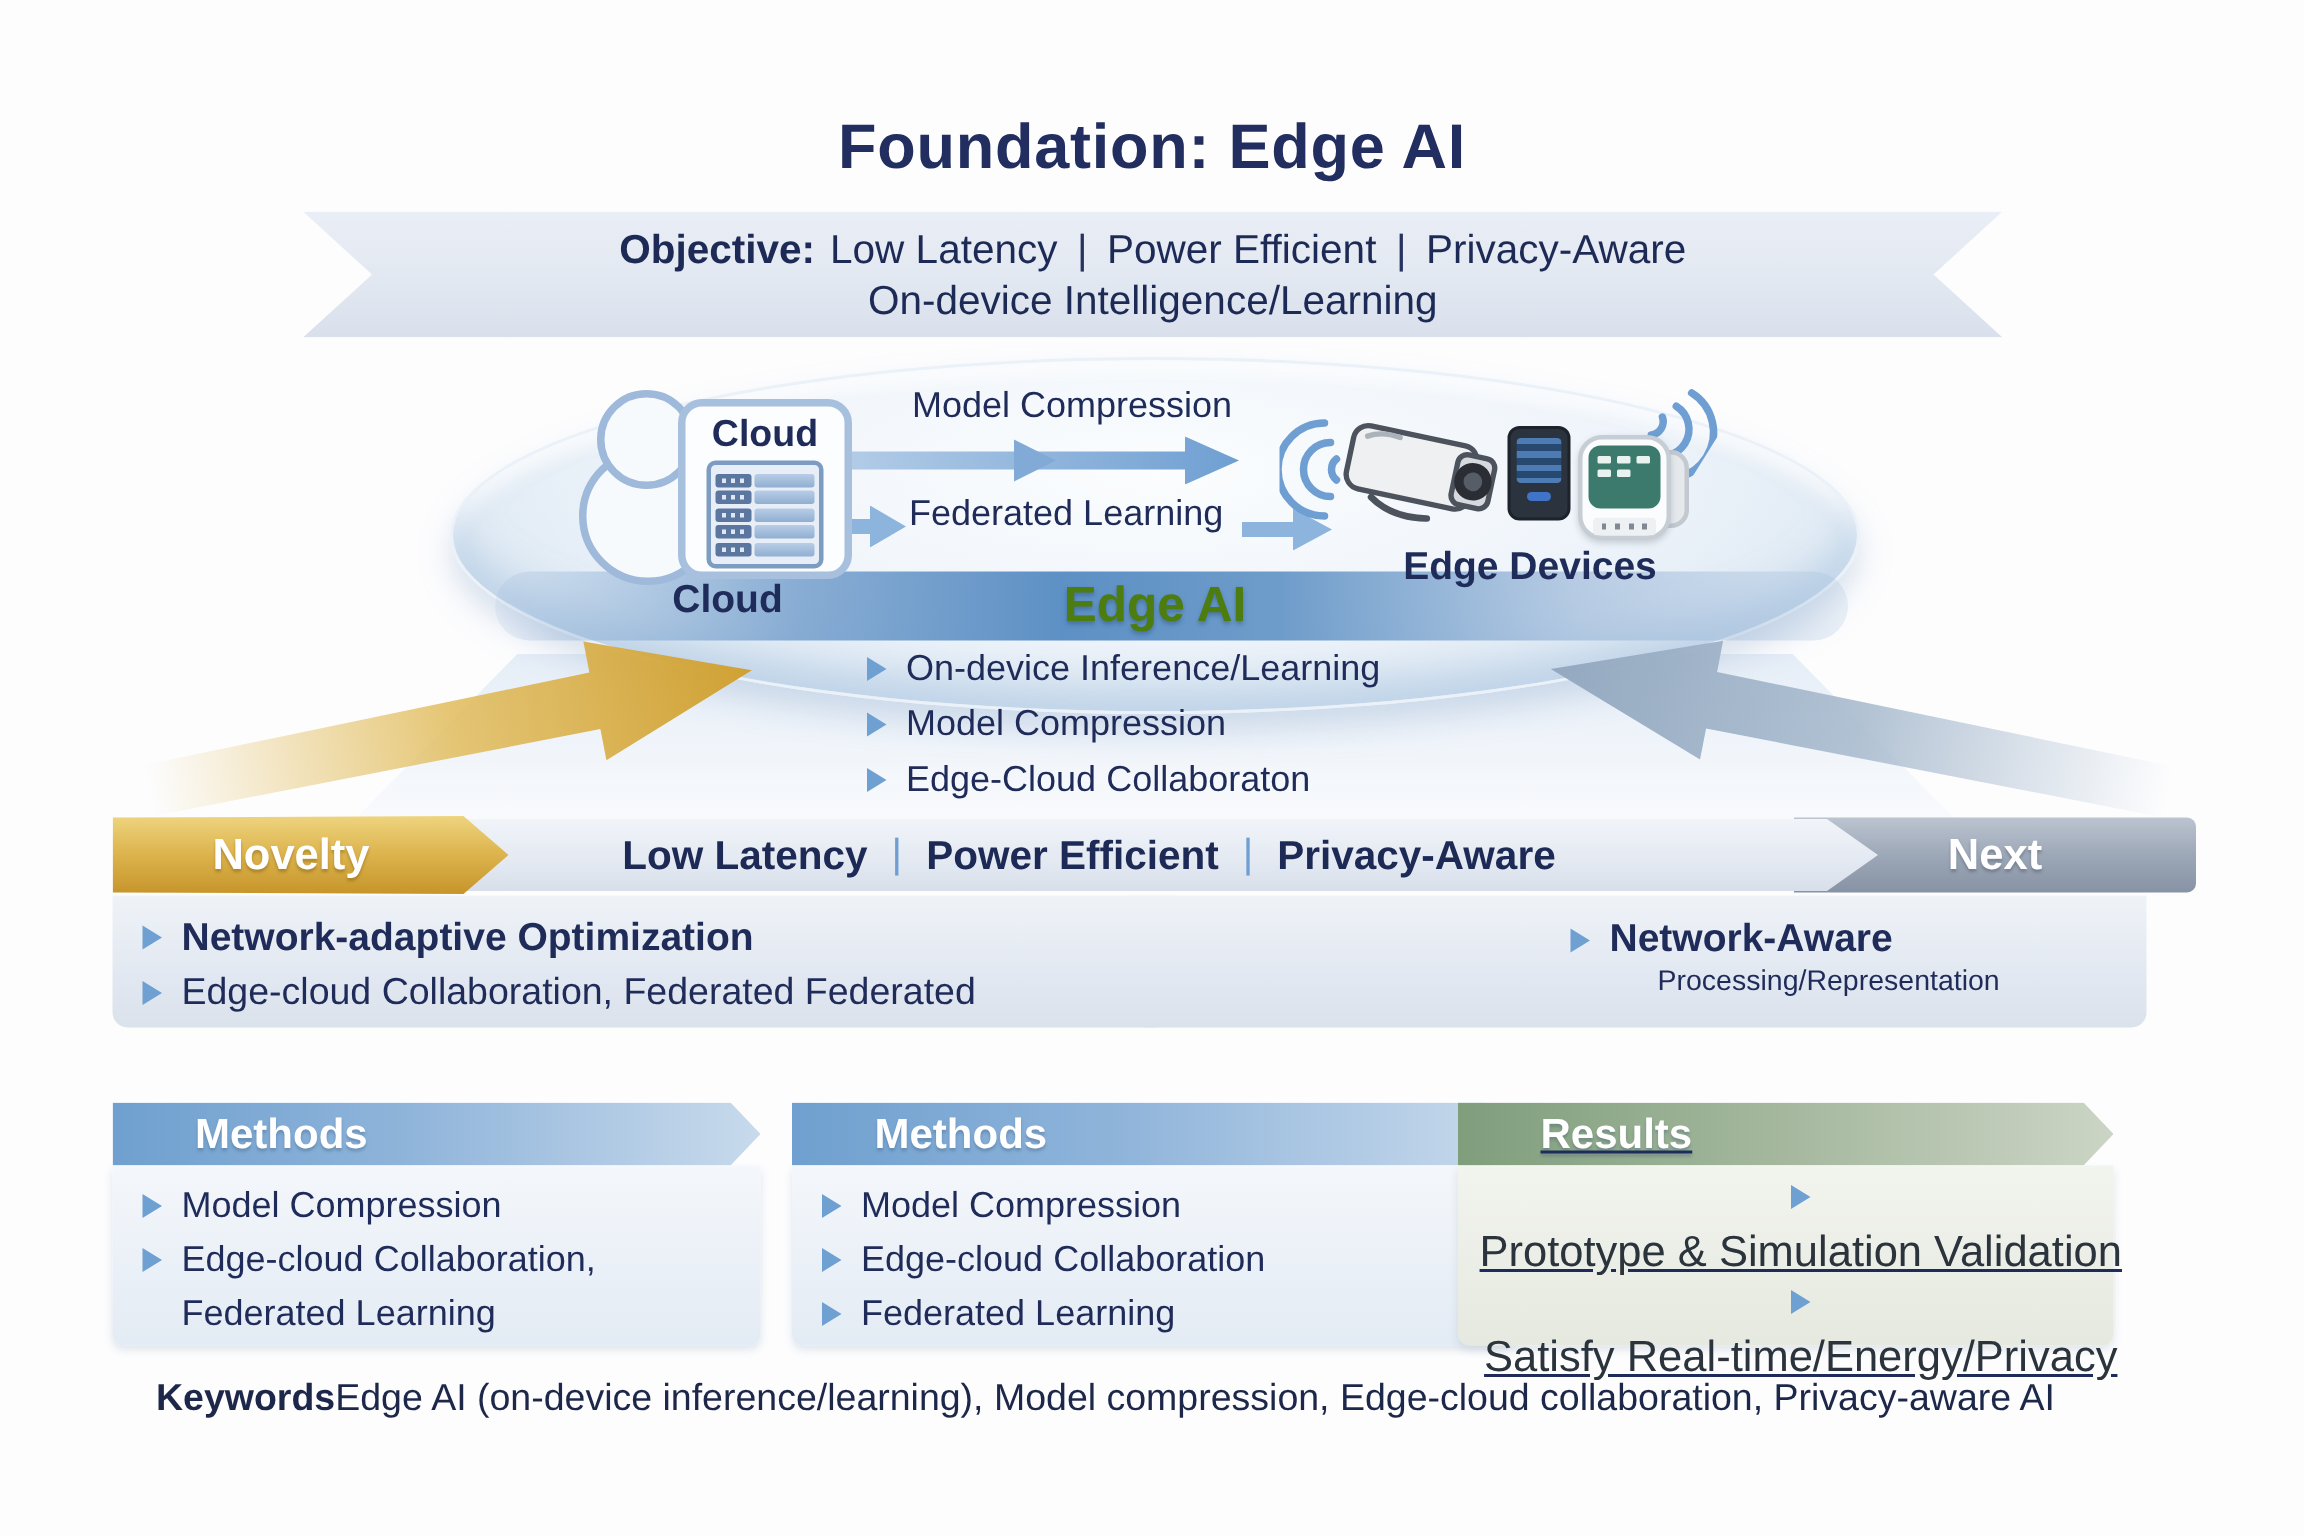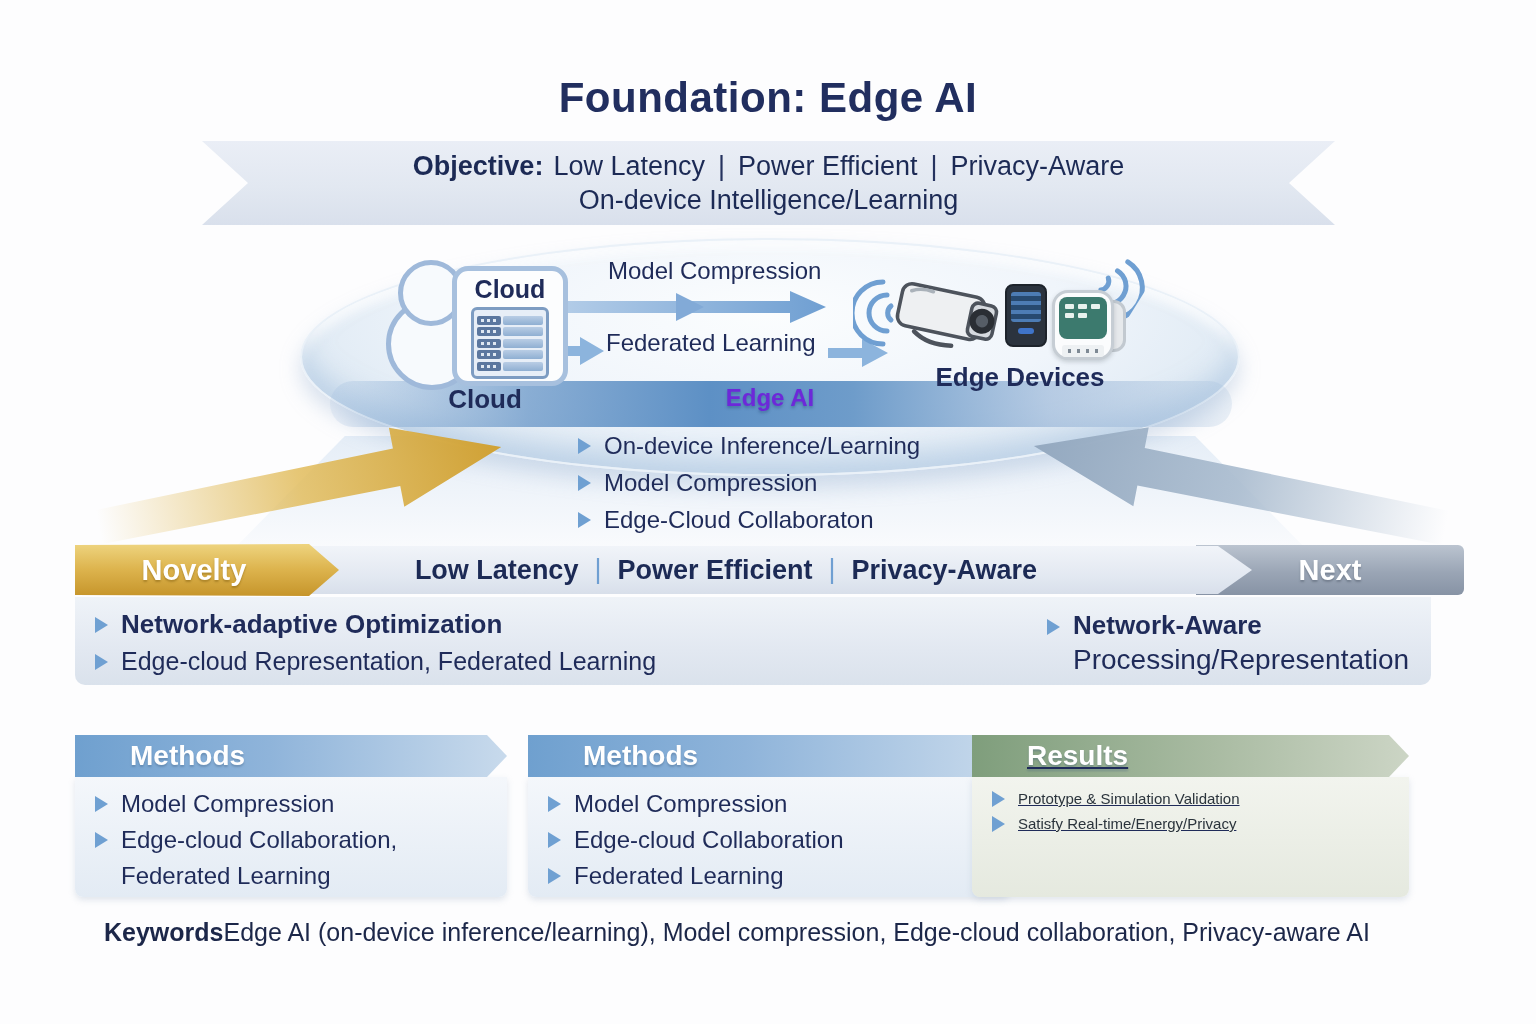--- a/index.html
+++ b/index.html
@@ -24,21 +24,21 @@
   
   .platform{left:225px;top:436px;width:1090px;height:122px;z-index:0;
       background:linear-gradient(180deg,rgba(205,222,240,.50),rgba(233,240,248,.10));
       clip-path:polygon(11% 0,89% 0,100% 100%,0 100%);}
   .ellipse{left:300px;top:238px;width:940px;height:238px;border-radius:50%;z-index:1;
       background:radial-gradient(ellipse at 50% 32%,#fbfdfe 0%,#f0f5fb 45%,#dfeaf4 74%,#ccdcee 100%);
       border:2px solid #eaf1f8;
       box-shadow:0 12px 20px rgba(150,175,205,.35), inset 0 -16px 26px rgba(158,188,220,.5), inset 0 8px 12px #ffffff;}
   .band{left:330px;top:381px;width:902px;height:46px;border-radius:23px;z-index:2;
       background:linear-gradient(90deg,rgba(120,160,208,.10) 0%,rgba(104,150,199,.75) 22%,#5d90c5 42%,#6e9cca 58%,rgba(140,172,210,.55) 80%,rgba(165,192,220,.22) 100%);}
-  .band-label{left:630px;top:384px;width:280px;text-align:center;z-index:3;font-size:24px;font-weight:bold;color:#6d28d9;
+  .band-label{left:630px;top:384px;width:280px;text-align:center;z-index:3;font-size:33px;font-weight:bold;color:#4d7c0f;
       text-shadow:0 2px 3px rgba(35,75,120,.45);}
 
   
   .puff{border-radius:50%;background:#f7fafd;border:5px solid #9fb9da;z-index:2;}
   .puff1{left:386px;top:298px;width:92px;height:92px;}
   .puff2{left:398px;top:260px;width:66px;height:66px;}
   .cloud-card{left:452px;top:266px;width:116px;height:120px;background:#fcfdfe;border:5px solid #a7c0de;
       border-radius:16px;z-index:3;display:flex;flex-direction:column;align-items:center;padding-top:4px;}
   .cloud-card-title{font-size:25px;font-weight:bold;color:#1f2b59;}
   .rack{margin-top:3px;width:78px;height:72px;border:3px solid #7d9cc2;border-radius:6px;
@@ -108,38 +108,38 @@
   .panel{top:597px;height:88px;z-index:2;background:linear-gradient(180deg,#eff3f8 0%,#e2e8f1 60%,#dae2ec 100%);
       border-radius:0 0 10px 10px;}
   .panel-left{left:75px;width:706px;padding:12px 0 0 20px;}
   .panel-right{left:754px;width:677px;}
   .panel .brow{margin-bottom:7px;}
   .b-bold{font-weight:bold;font-size:26px;}
   .b-reg{font-size:25px;}
   .next-bullet{position:absolute;left:293px;top:13px;display:flex;gap:13px;}
   .next-bullet .tri{margin-top:9px;}
   .next-bullet .l1{font-weight:bold;font-size:26px;}
-  .next-bullet .l2{font-size:28px;margin-top:3px;}
+  .next-bullet .l2{font-size:19px;margin-top:3px;margin-left:32px;}
 
   
   .box{top:708px;height:162px;z-index:2;}
   .box .hdr{height:42px;display:flex;align-items:center;padding-left:55px;
       font-size:28px;font-weight:bold;color:#ffffff;text-shadow:0 2px 2px rgba(60,90,120,.35);
       clip-path:polygon(0 0,calc(100% - 20px) 0,100% 50%,calc(100% - 20px) 100%,0 100%);margin-top:27px;}
   .box .bdy{height:120px;border-radius:0 0 8px 8px;padding:13px 0 0 20px;
       box-shadow:0 3px 6px rgba(160,175,195,.3);}
   .box .brow{margin-bottom:8px;}
   .box1{left:75px;width:432px;}
   .box2{left:528px;width:482px;}
   .box3{left:972px;width:437px;text-decoration:underline;}
   .hdr-blue{background:linear-gradient(90deg,#6fa0cf 0%,#8fb4da 45%,#c8daec 100%);}
   .bdy-blue{background:linear-gradient(180deg,#f4f7fb 0%,#e3ebf4 100%);}
   .hdr-green{background:linear-gradient(90deg,#7f9e7c 0%,#a9bba2 55%,#ccd5c5 100%);}
   .bdy-green{background:linear-gradient(180deg,#f2f4ee 0%,#e5e9df 100%);}
-  .box3 .brow{font-size:15px;color:#2b343c;}
+  .box3 .brow{font-size:29px;color:#2b343c;flex-direction:column;}
   .cont{margin-left:26px;}
 
   
   .keywords{left:104px;top:918px;font-size:25px;color:#1c2749;white-space:nowrap;z-index:2;}
   .kw-label{font-weight:bold;}
 </style>
 </head>
 <body>
 
 <div id="stage">
@@ -280,21 +280,21 @@
     <span>Next</span>
   </div>
 
   <div class="abs panel panel-left">
     <div class="brow">
       <span class="tri"></span>
       <span class="b-bold">Network-adaptive Optimization</span>
     </div>
     <div class="brow">
       <span class="tri"></span>
-      <span class="b-reg">Edge-cloud Representation, Federated Learning</span>
+      <span class="b-reg">Edge-cloud Collaboration, Federated Federated</span>
     </div>
   </div>
   <div class="abs panel panel-right">
     <div class="next-bullet">
       <span class="tri"></span>
       <span>
         <div class="l1">Network-Aware</div>
         <div class="l2">Processing/Representation</div>
       </span>
     </div>

